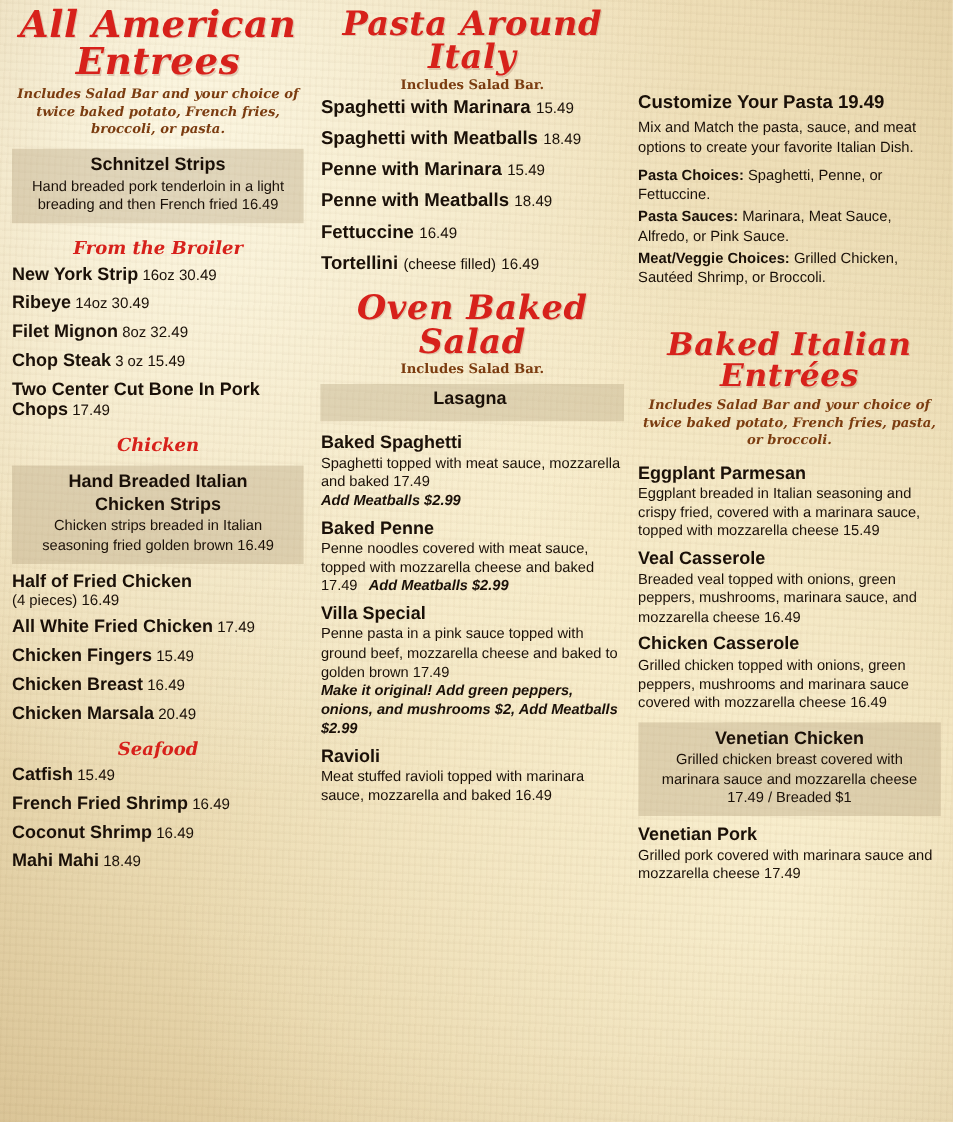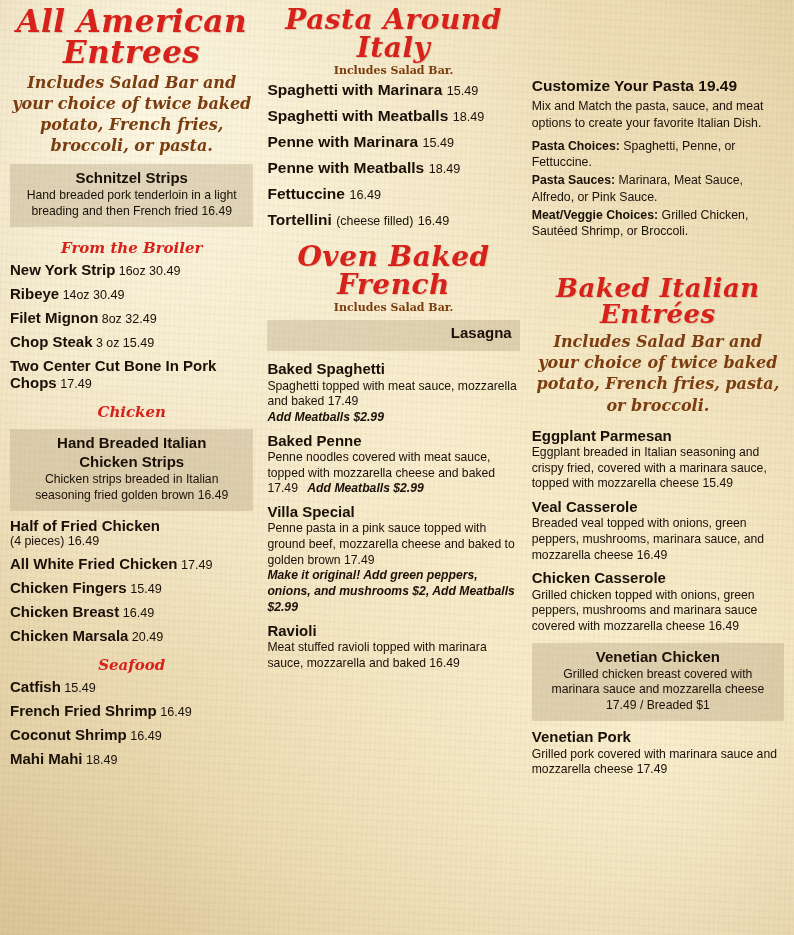--- a/index.html
+++ b/index.html
@@ -65,21 +65,21 @@
   .title-m { font-size: 26px; }
 
   .script-line2 { display: block; }
 
   .includes {
     font-family: "DejaVu Serif", serif;
     font-style: italic;
     font-weight: bold;
     color: #7b3c10;
     text-align: center;
-    font-size: 16px;
+    font-size: 11px;
     line-height: 1.32;
     margin: 4px 0 0 0;
   }
   .includes-sm {
     font-family: "DejaVu Serif", serif;
     font-weight: bold;
     color: #7b3c10;
     text-align: center;
     font-size: 11px;
     margin: 2px 0 4px 0;
@@ -158,21 +158,21 @@
     margin-bottom: 2px;
   }
   .cust-sub {
     font-weight: bold;
     margin-top: 7px;
   }
   .baked-box {
     background: rgba(181,163,128,0.36);
     padding: 4px 8px 8px 4px;
     margin-top: 6px;
-    text-align: right;
+    text-align: center;
   }
 </style>
 </head>
 <body>
 
 <div class="page">
   <div class="grain"></div>
   <div class="cols">
 
     <div class="col col-left">
@@ -294,21 +294,21 @@
         </div>
         <div class="pasta-row">
           <span class="pasta-name">Tortellini</span>
           <span class="qual">(cheese filled)</span>
           <span class="price">16.49</span>
         </div>
       </div>
 
       <h1 class="script title-l" style="margin-top:14px">
         <span>Oven Baked</span>
-        <span class="script-line2">French</span>
+        <span class="script-line2">Salad</span>
       </h1>
       <p class="includes-sm">Includes Salad Bar.</p>
 
       <div class="baked-box">
         <div class="box-title">Lasagna</div>
       </div>
 
       <div style="margin-top:8px">
         <div class="item">
           <div class="item-name">Baked Spaghetti</div>

